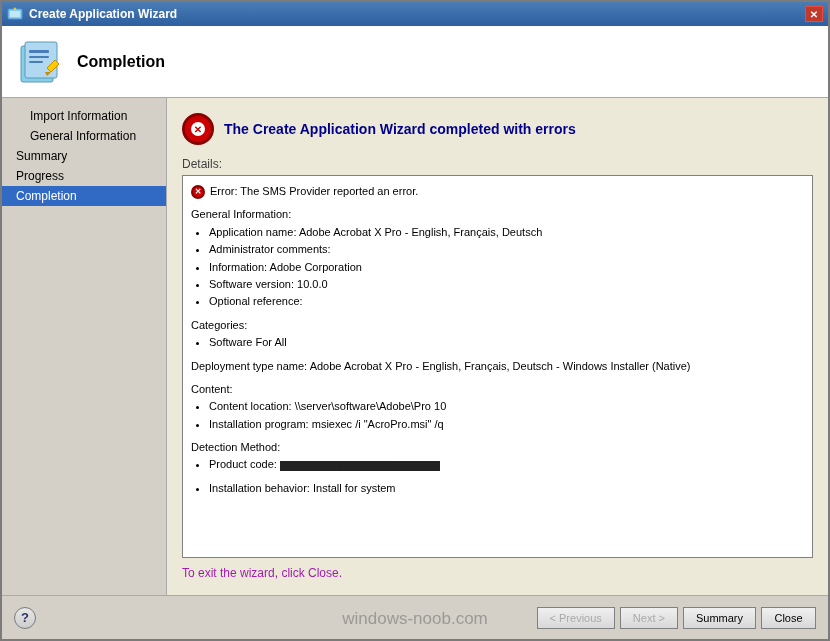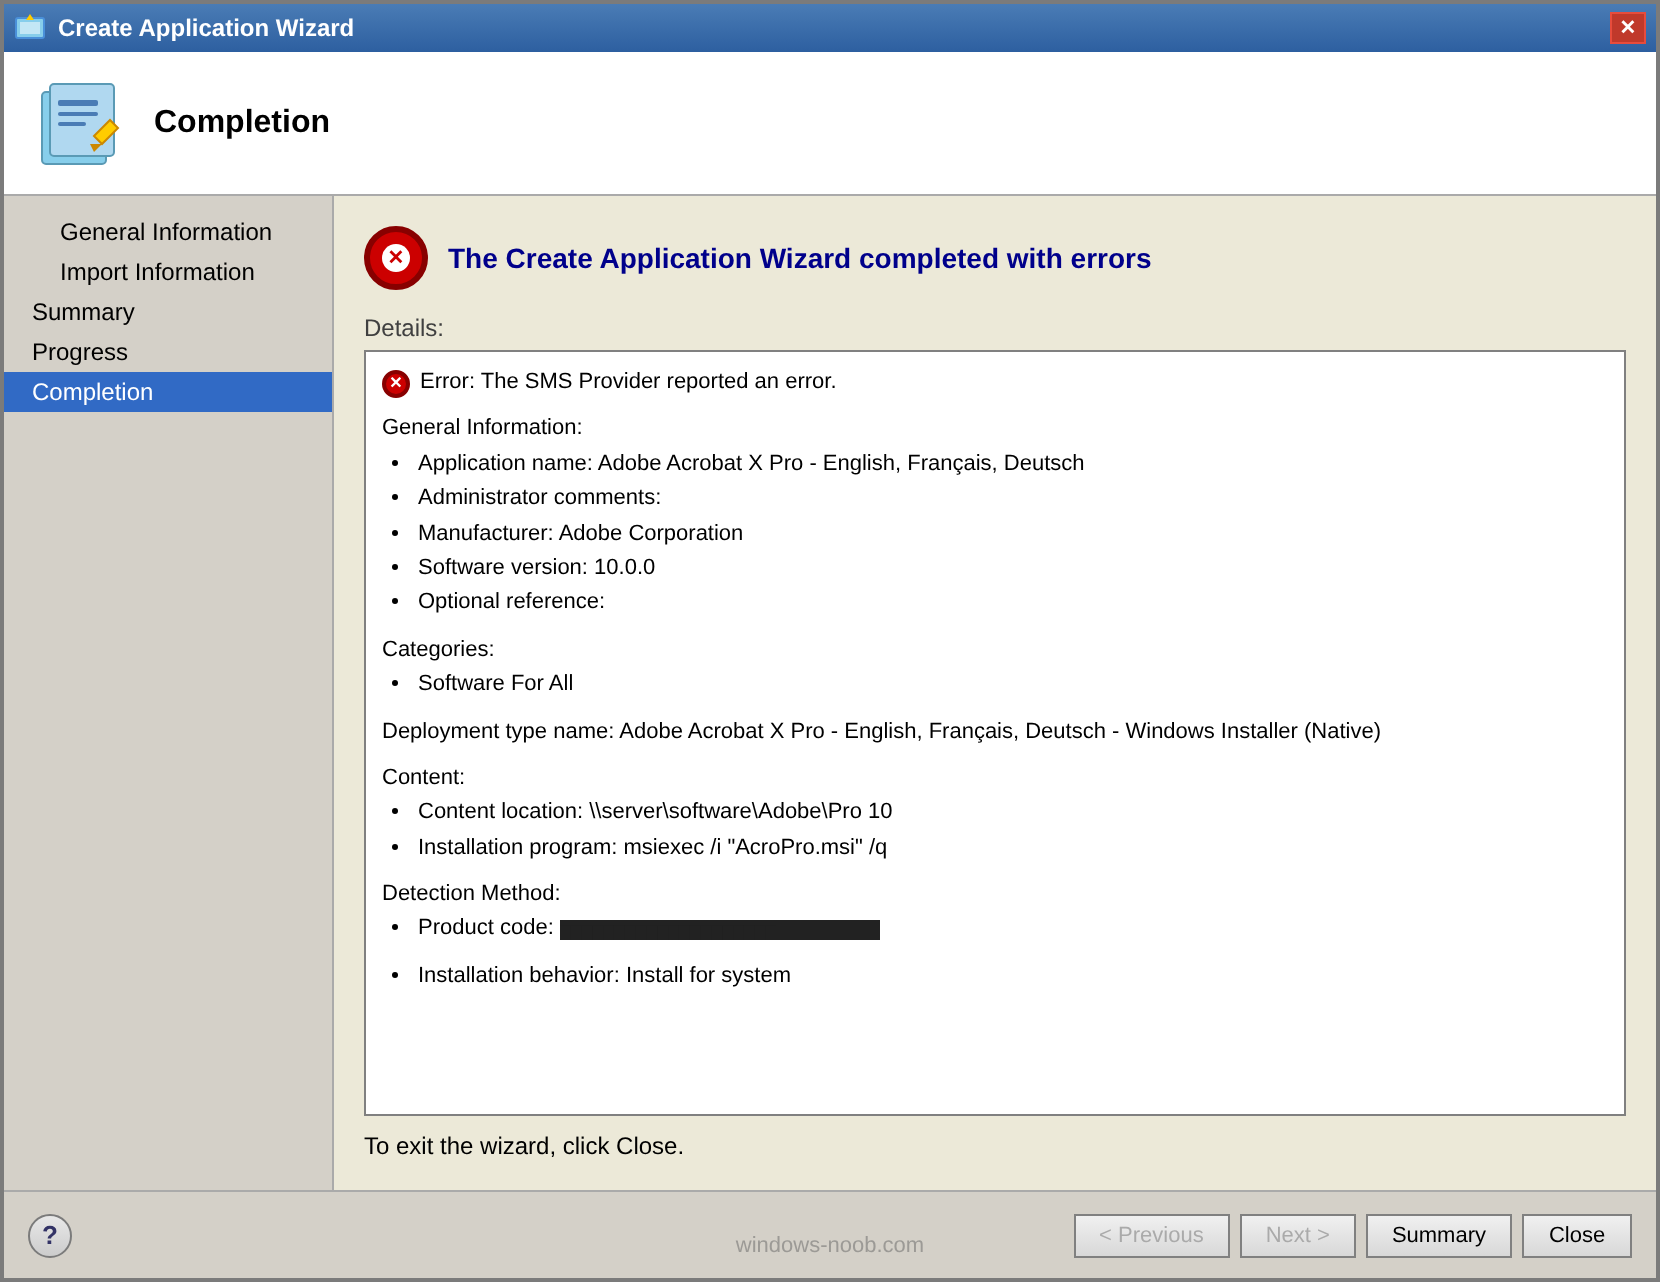--- a/index.html
+++ b/index.html
@@ -226,21 +226,21 @@
       overflow: hidden;
     }
     .redacted::after {
       content: '████████████████████';
       color: #222;
       font-size: 9px;
     }
 
     .exit-text {
       font-size: 12px;
-      color: #000000;
+      color: #a21caf;
       margin-top: 8px;
     }
 
     
     .wizard-footer {
       background: #d4d0c8;
       border-top: 1px solid #aaa;
       padding: 8px 12px;
       display: flex;
       align-items: center;
@@ -285,21 +285,21 @@
     }
     .nav-btn.close-btn {
       min-width: 55px;
     }
 
     .watermark {
       position: absolute;
       bottom: 10px;
       left: 50%;
       transform: translateX(-50%);
-      font-size: 11px;
+      font-size: 17px;
       color: rgba(100,100,100,0.5);
       pointer-events: none;
       white-space: nowrap;
     }
 
     
     .details-box::-webkit-scrollbar { width: 16px; }
     .details-box::-webkit-scrollbar-track { background: #f0f0f0; border-left: 1px solid #ccc; }
     .details-box::-webkit-scrollbar-thumb { background: #c0c0c0; border: 1px solid #808080; }
 
@@ -337,22 +337,22 @@
         <polygon points="30,30 38,22 42,26 34,34" fill="#ffcc00" stroke="#cc8800" stroke-width="1"></polygon>
         <polygon points="34,34 30,38 28,34" fill="#cc8800"></polygon>
       </svg>
     </div>
     <span class="wizard-header-title">Completion</span>
   </div>
 
   <div class="wizard-body">
 
     <div class="sidebar">
+      <div class="sidebar-item indent1">Import Information</div>
       <div class="sidebar-item indent1">General Information</div>
-      <div class="sidebar-item indent1">Import Information</div>
       <div class="sidebar-item">Summary</div>
       <div class="sidebar-item">Progress</div>
       <div class="sidebar-item active">Completion</div>
     </div>
 
     <div class="main-panel">
 
       <div class="error-header">
         <div class="error-circle">
           <div class="error-circle-inner">✕</div>
@@ -372,21 +372,21 @@
           <div class="section-title">General Information:</div>
           <ul>
             <li>
               <span>Application name:</span>
               <span>Adobe Acrobat X Pro - English, Français, Deutsch</span>
             </li>
             <li>
               <span>Administrator comments:</span>
             </li>
             <li>
-              <span>Manufacturer:</span>
+              <span>Information:</span>
               <span>Adobe Corporation</span>
             </li>
             <li>
               <span>Software version:</span>
               <span>10.0.0</span>
             </li>
             <li>
               <span>Optional reference:</span>
             </li>
           </ul>

